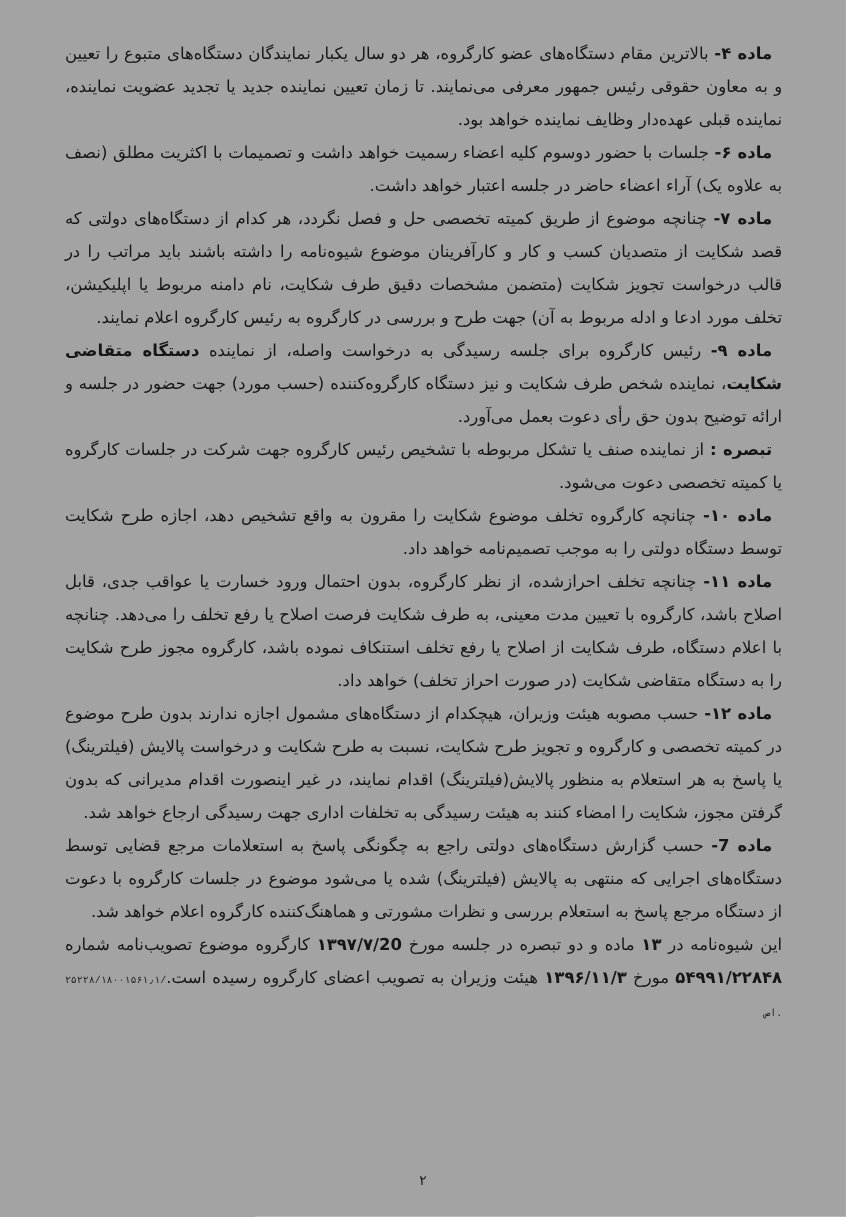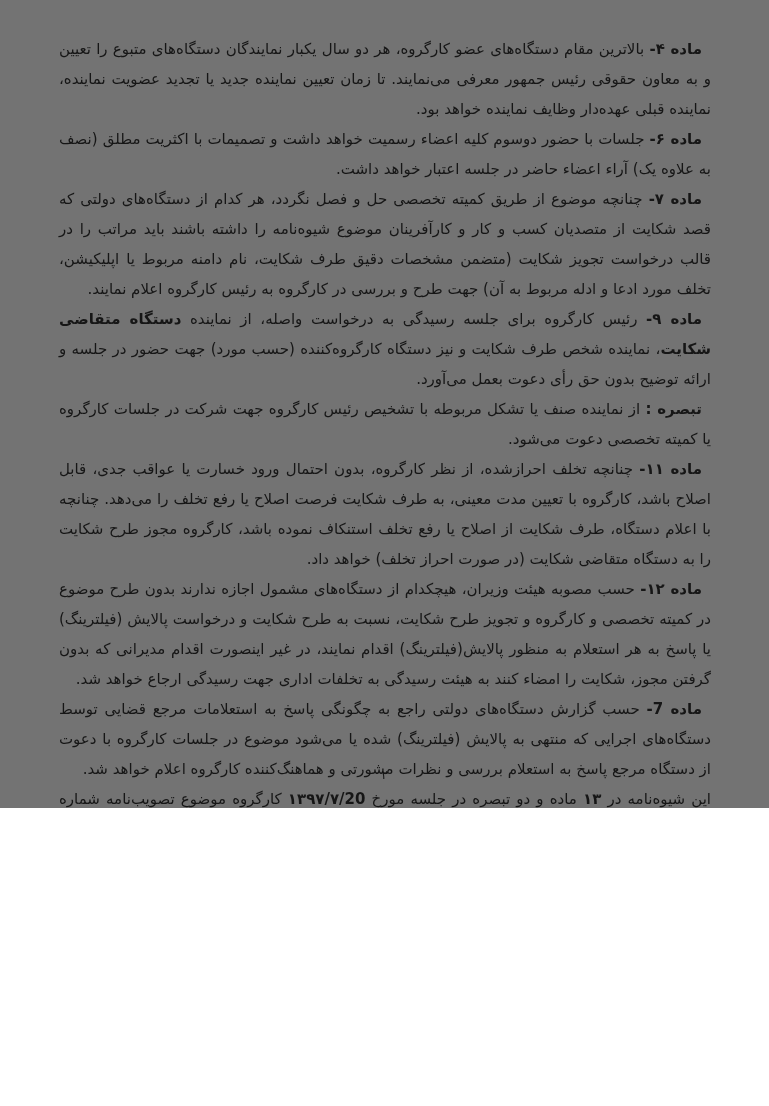--- a/index.html
+++ b/index.html
@@ -1,20 +1,20 @@
 <!DOCTYPE html>
 <html lang="fa"><head>
 <meta charset="utf-8">
 <style>
   html, body { margin: 0; padding: 0; }
   .page {
     position: relative;
     width: 769px;
-    height: 808px;
-    background: #737373;
+    height: 1106px;
+    background: #a3a3a3;
     font-family: "DejaVu Sans", sans-serif;
     color: #161616;
     overflow: hidden;
   }
   .content {
     position: absolute;
     top: 34px;
     right: 58px;
     width: 652px;
     direction: rtl;
@@ -57,20 +57,21 @@
 
     <p class="para"><b>ماده ۶-</b> <span>جلسات با حضور دوسوم کلیه اعضاء رسمیت خواهد داشت و تصمیمات با اکثریت مطلق (نصف به علاوه یک) آراء اعضاء حاضر در جلسه اعتبار خواهد داشت.</span></p>
 
     <p class="para"><b>ماده ۷-</b> <span>چنانچه موضوع از طریق کمیته تخصصی حل و فصل نگردد، هر کدام از دستگاه‌های دولتی که قصد شکایت از متصدیان کسب و کار و کارآفرینان موضوع شیوه‌نامه را داشته باشند باید مراتب را در قالب درخواست تجویز شکایت (متضمن مشخصات دقیق طرف شکایت، نام دامنه مربوط یا اپلیکیشن، تخلف مورد ادعا و ادله مربوط به آن) جهت طرح و بررسی در کارگروه به رئیس کارگروه اعلام نمایند.</span></p>
 
 
     <p class="para"><b>ماده ۹-</b> <span>رئیس کارگروه برای جلسه رسیدگی به درخواست واصله، از نماینده </span><b>دستگاه متقاضی شکایت</b><span>، نماینده شخص طرف شکایت و نیز دستگاه کارگروه‌کننده (حسب مورد) جهت حضور در جلسه و ارائه توضیح بدون حق رأی دعوت بعمل می‌آورد.</span></p>
 
     <p class="para"><b>تبصره :</b> <span>از نماینده صنف یا تشکل مربوطه با تشخیص رئیس کارگروه جهت شرکت در جلسات کارگروه یا کمیته تخصصی دعوت می‌شود.</span></p>
 
+    <p class="para"><b>ماده ۱۰-</b> <span>چنانچه کارگروه تخلف موضوع شکایت را مقرون به واقع تشخیص دهد، اجازه طرح شکایت توسط دستگاه دولتی را به موجب تصمیم‌نامه خواهد داد.</span></p>
 
     <p class="para"><b>ماده ۱۱-</b> <span>چنانچه تخلف احرازشده، از نظر کارگروه، بدون احتمال ورود خسارت یا عواقب جدی، قابل اصلاح باشد، کارگروه با تعیین مدت معینی، به طرف شکایت فرصت اصلاح یا رفع تخلف را می‌دهد. چنانچه با اعلام دستگاه، طرف شکایت از اصلاح یا رفع تخلف استنکاف نموده باشد، کارگروه مجوز طرح شکایت را به دستگاه متقاضی شکایت (در صورت احراز تخلف) خواهد داد.</span></p>
 
     <p class="para"><b>ماده ۱۲-</b> <span>حسب مصوبه هیئت وزیران، هیچکدام از دستگاه‌های مشمول اجازه ندارند بدون طرح موضوع در کمیته تخصصی و کارگروه و تجویز طرح شکایت، نسبت به طرح شکایت و درخواست پالایش (فیلترینگ) یا پاسخ به هر استعلام به منظور پالایش(فیلترینگ) اقدام نمایند، در غیر اینصورت اقدام مدیرانی که بدون گرفتن مجوز، شکایت را امضاء کنند به هیئت رسیدگی به تخلفات اداری جهت رسیدگی ارجاع خواهد شد.</span></p>
 
     <p class="para"><b>ماده 7-</b> <span>حسب گزارش دستگاه‌های دولتی راجع به چگونگی پاسخ به استعلامات مرجع قضایی توسط دستگاه‌های اجرایی که منتهی به پالایش (فیلترینگ) شده یا می‌شود موضوع در جلسات کارگروه با دعوت از دستگاه مرجع پاسخ به استعلام بررسی و نظرات مشورتی و هماهنگ‌کننده کارگروه اعلام خواهد شد.</span></p>
 
     <p class="para closing"><span>این شیوه‌نامه در </span><b>۱۳</b><span> ماده و دو تبصره در جلسه مورخ </span><b>۱۳۹۷/۷/20</b><span> کارگروه موضوع تصویب‌نامه شماره </span><b>۵۴۹۹۱/۲۲۸۴۸</b><span> مورخ </span><b>۱۳۹۶/۱۱/۳</b><span> هیئت وزیران به تصویب اعضای کارگروه رسیده است.</span><span class="ref" dir="ltr">۲۵۲۲۸/۱۸۰۰۱۵۶۱٫۱/اص.</span></p>
 
   </div>

